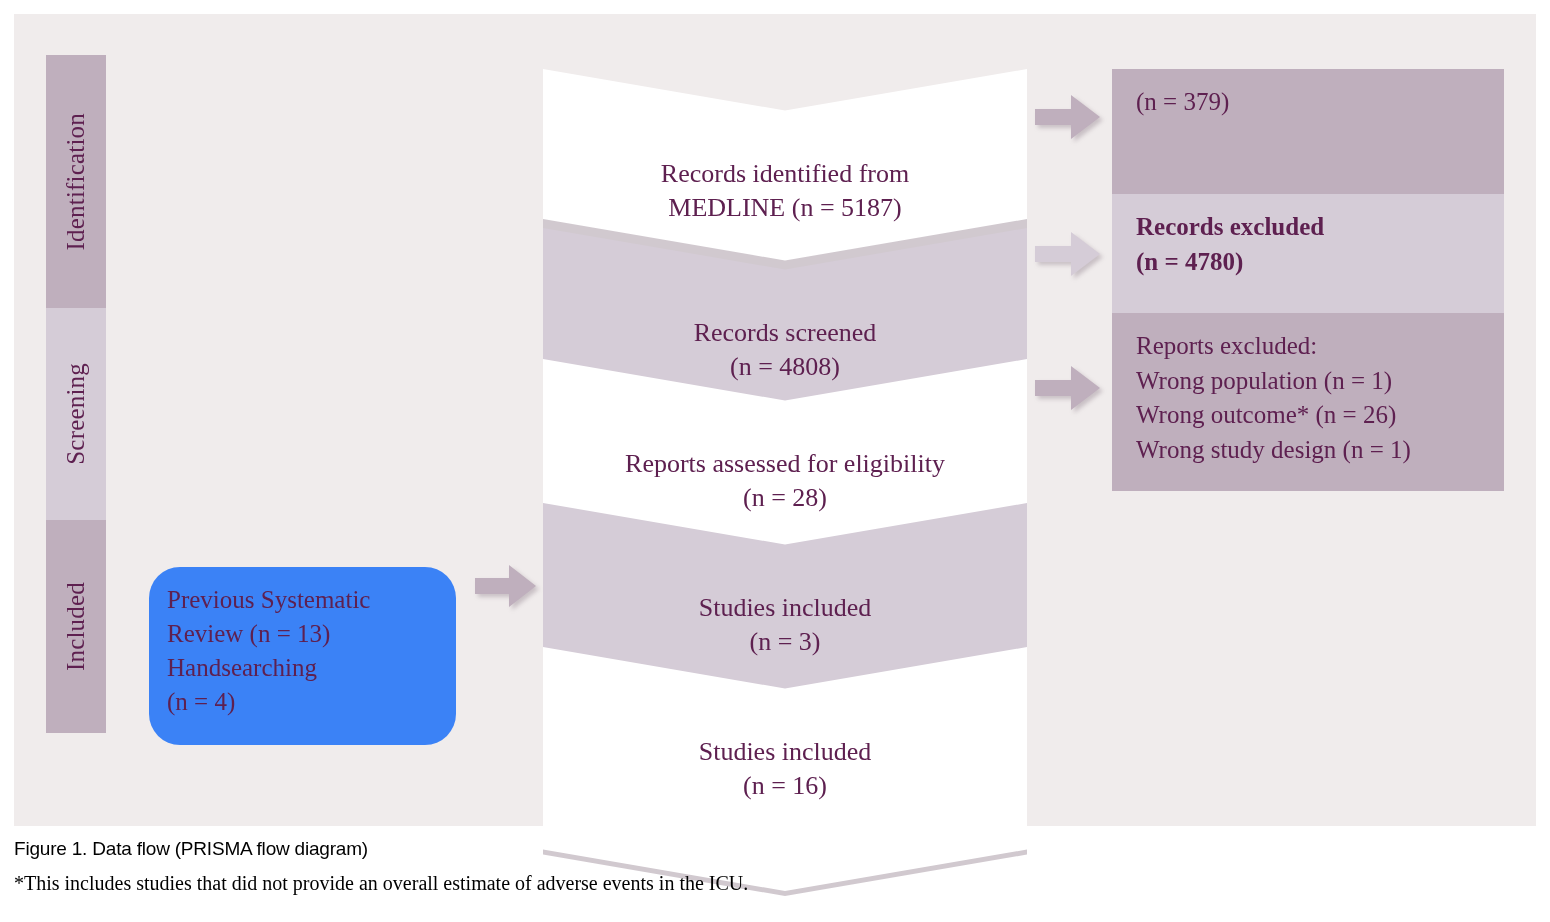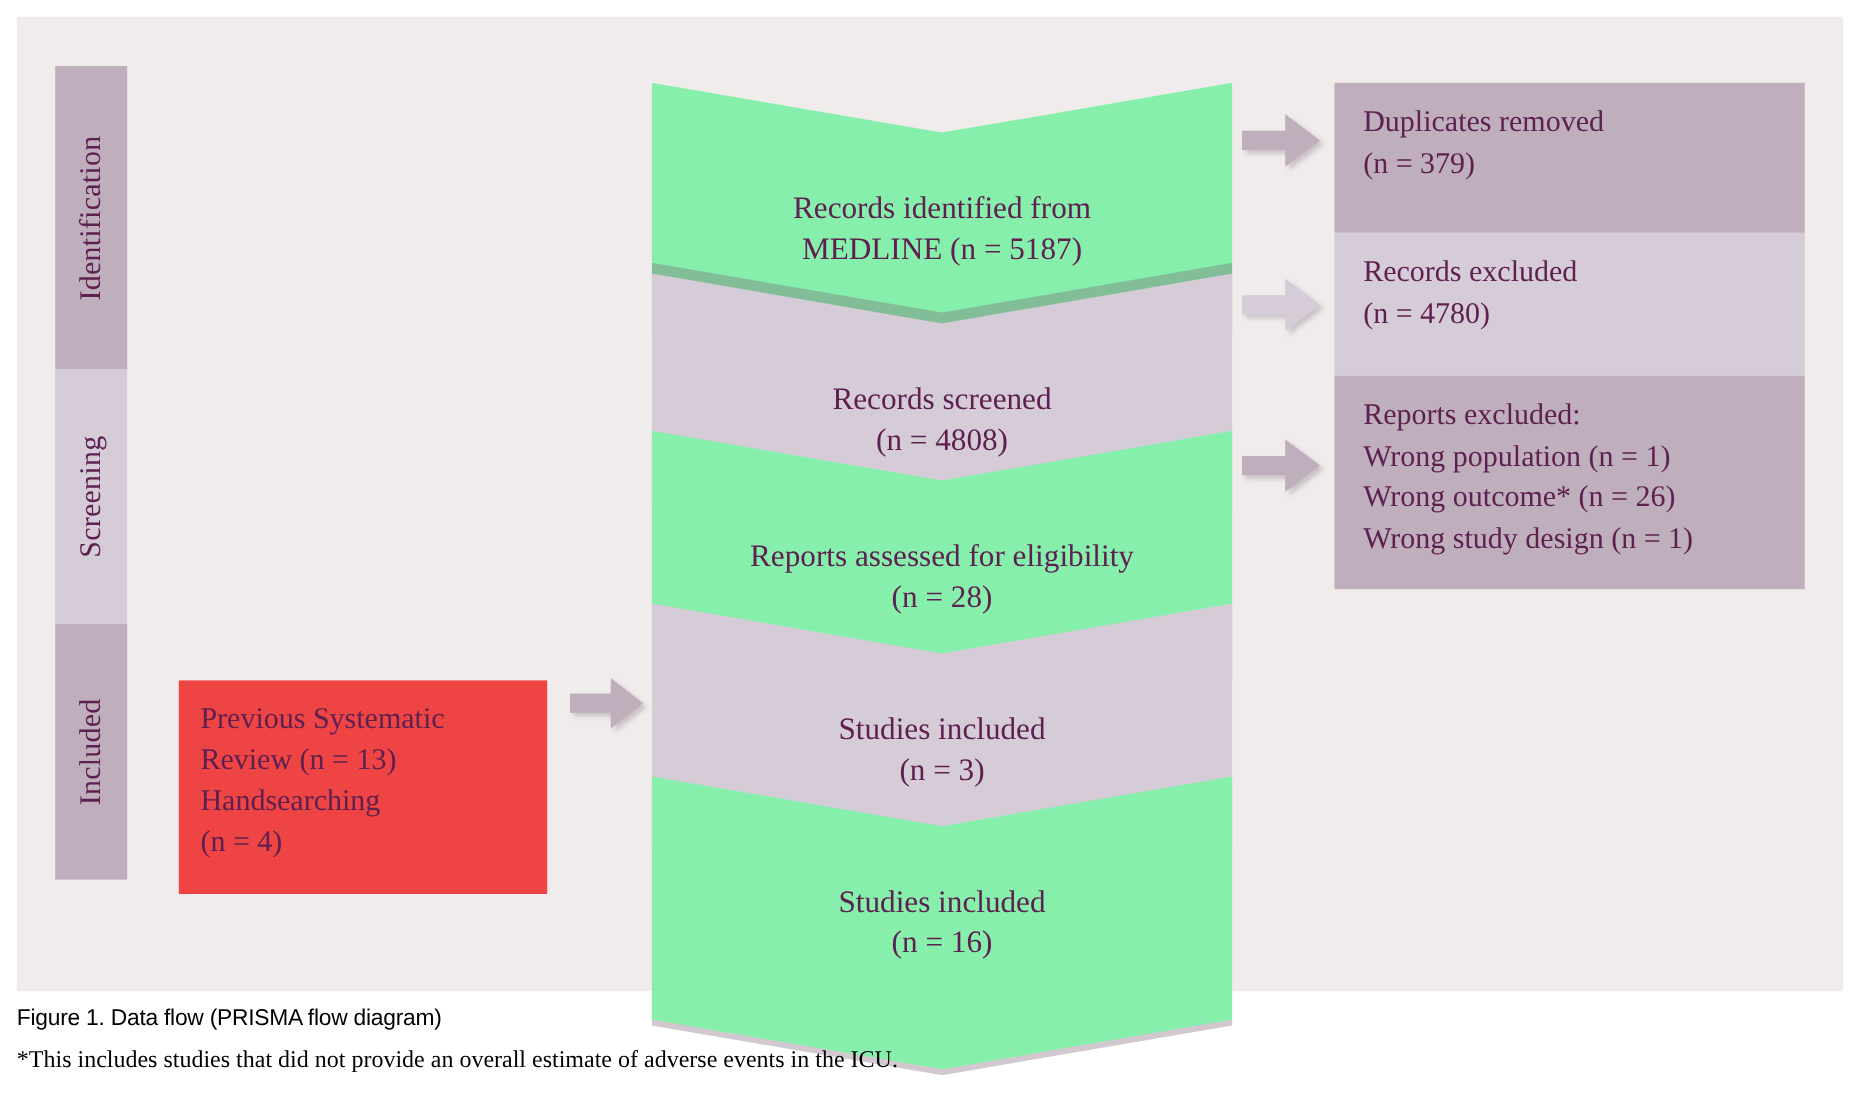--- a/index.html
+++ b/index.html
@@ -61,26 +61,27 @@
   #band-screening      { top: 253px; height: 212px; }
   #band-included       { top: 465px; height: 213px; }
 
   
   .source-box {
     position: absolute;
     left: 135px;
     top: 553px;
     width: 307px;
     height: 178px;
-    background: #ef4444;
+    background: #3b82f6;
     box-sizing: border-box;
     padding: 16px 18px 0 18px;
     color: #5e2050;
     font-size: 25px;
     line-height: 1.36;
+    border-radius: 31px;
   }
   .source-box .line { white-space: nowrap; }
 
   
   .arrow {
     position: absolute;
     filter: drop-shadow(3px 3px 2px rgba(110, 90, 105, 0.30));
   }
   .arrow svg { display: block; }
 
@@ -109,21 +110,21 @@
     line-height: 1.32;
     text-align: center;
   }
   .chev .chev-text {
     position: absolute;
     left: 0;
     right: 0;
     top: 50%;
     transform: translateY(-50%);
   }
-  .chev-dark  { background: #86efac; }
+  .chev-dark  { background: #ffffff; }
   .chev-light { background: #d5ccd7; }
 
   .chev-shadow {
     position: absolute;
     left: 0;
     width: 484px;
     -webkit-clip-path: polygon(0 0, 50% 17%, 100% 0, 100% 83%, 50% 100%, 0 83%);
     clip-path: polygon(0 0, 50% 17%, 100% 0, 100% 83%, 50% 100%, 0 83%);
     background: rgba(120, 98, 114, 0.34);
   }
@@ -149,21 +150,21 @@
     padding: 16px 22px 0 24px;
     color: #5e2050;
     font-size: 25px;
     line-height: 1.38;
   }
   .excl-dark  { background: #bfafbd; }
   .excl-light { background: #d5ccd7; }
   .excl-box .line { white-space: nowrap; }
 
   #excl-duplicates { top: 55px;  height: 125px; }
-  #excl-records    { top: 180px; height: 119px; }
+  #excl-records    { top: 180px; height: 119px; font-weight: bold; }
   #excl-reports    { top: 299px; height: 178px; }
 
   
   .caption-zone {
     position: absolute;
     left: 14px;
     top: 838px;
     width: 1522px;
   }
   .caption-title {
@@ -264,21 +265,20 @@
         <polygon points="0,17 36,17 36,3 65,25 36,47 36,33 0,33" fill="#d5ccd7"></polygon>
       </svg>
     </div>
     <div class="arrow" id="arrow-repexc">
       <svg width="66" height="50" viewBox="0 0 66 50" aria-hidden="true">
         <polygon points="0,17 36,17 36,3 65,25 36,47 36,33 0,33" fill="#bfafbd"></polygon>
       </svg>
     </div>
 
     <div class="excl-box excl-dark" id="excl-duplicates">
-      <div class="line">Duplicates removed</div>
       <div class="line">(n = 379)</div>
     </div>
 
     <div class="excl-box excl-light" id="excl-records">
       <div class="line">Records excluded</div>
       <div class="line">(n = 4780)</div>
     </div>
 
     <div class="excl-box excl-dark" id="excl-reports">
       <div class="line">Reports excluded:</div>

